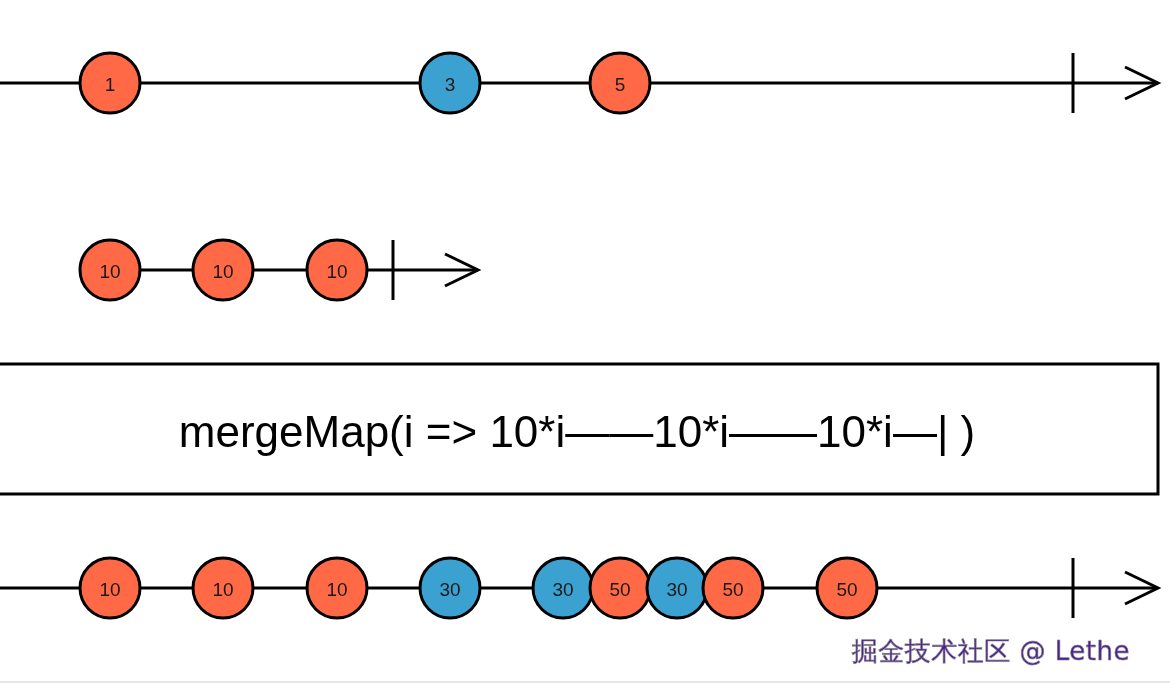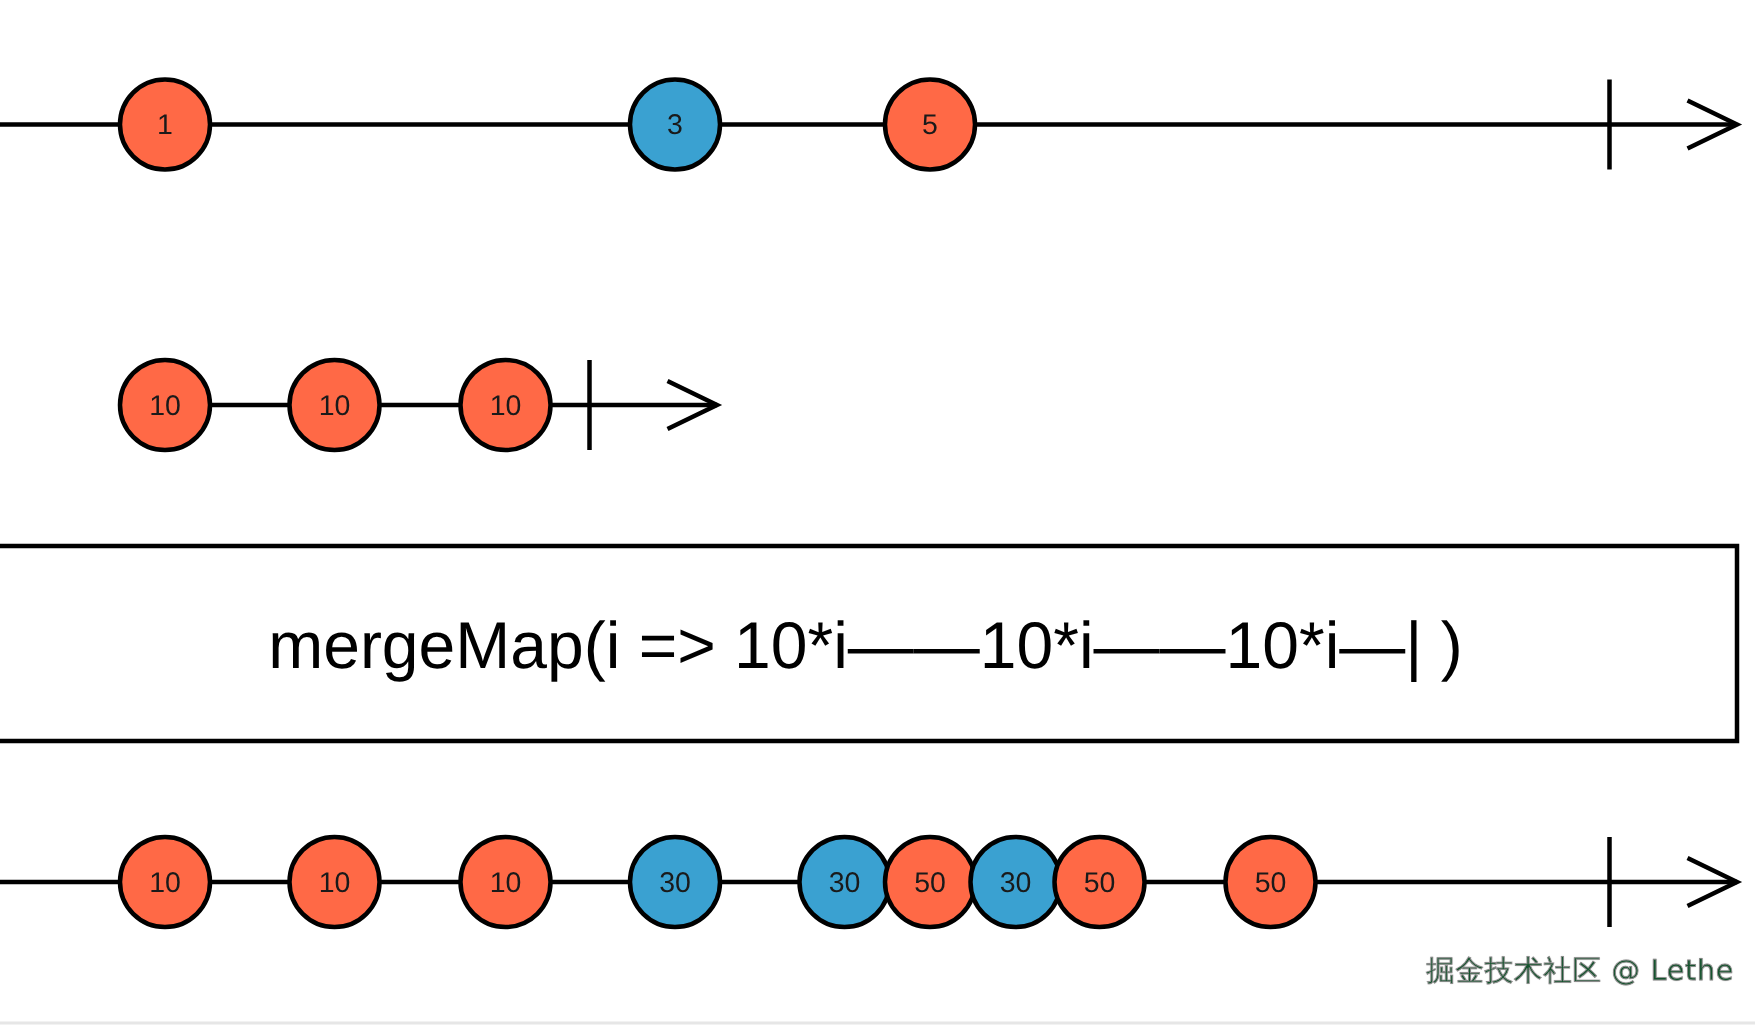--- a/index.html
+++ b/index.html
@@ -1,20 +1,20 @@
 <!DOCTYPE html>
 <html><head>
   <meta charset="utf-8">
   <style>
     html, body { margin: 0; padding: 0; background: #ffffff; }
     body { width: 1170px; height: 685px; position: relative; overflow: hidden; font-family: "Liberation Sans", sans-serif; }
     svg.diagram { position: absolute; left: 0; top: 0; }
     .marble-label { font-family: "Liberation Sans", sans-serif; font-size: 19px; fill: #1a1a1a; text-anchor: middle; dominant-baseline: central; }
     .op-text { font-family: "Liberation Sans", sans-serif; font-size: 44px; fill: #000; text-anchor: middle; dominant-baseline: central; }
-    .watermark { position: absolute; right: 14px; top: 634px; font-family: "DejaVu Sans", sans-serif; font-size: 19px; color: #14532d; -webkit-text-stroke: 0.6px #8a8a8a; text-shadow: 0 0 1px #9a9a9a; letter-spacing: 0.5px; }
+    .watermark { position: absolute; right: 40px; top: 634px; font-family: "DejaVu Sans", sans-serif; font-size: 26px; color: #4c1d95; -webkit-text-stroke: 0.6px #8a8a8a; text-shadow: 0 0 1px #9a9a9a; letter-spacing: 0.5px; }
     .bottom-rule { position: absolute; left: 0; top: 681px; width: 1170px; height: 2px; background: #e6e6e6; }
   </style>
 </head>
 <body>
 
 <svg class="diagram" width="1170" height="685" viewBox="0 0 1170 685" xmlns="http://www.w3.org/2000/svg">
 
   <g id="g-source">
       <line x1="0" y1="83" x2="1158" y2="83" stroke="#000" stroke-width="3"></line>
       <line x1="1073" y1="53" x2="1073" y2="113" stroke="#000" stroke-width="3"></line>

